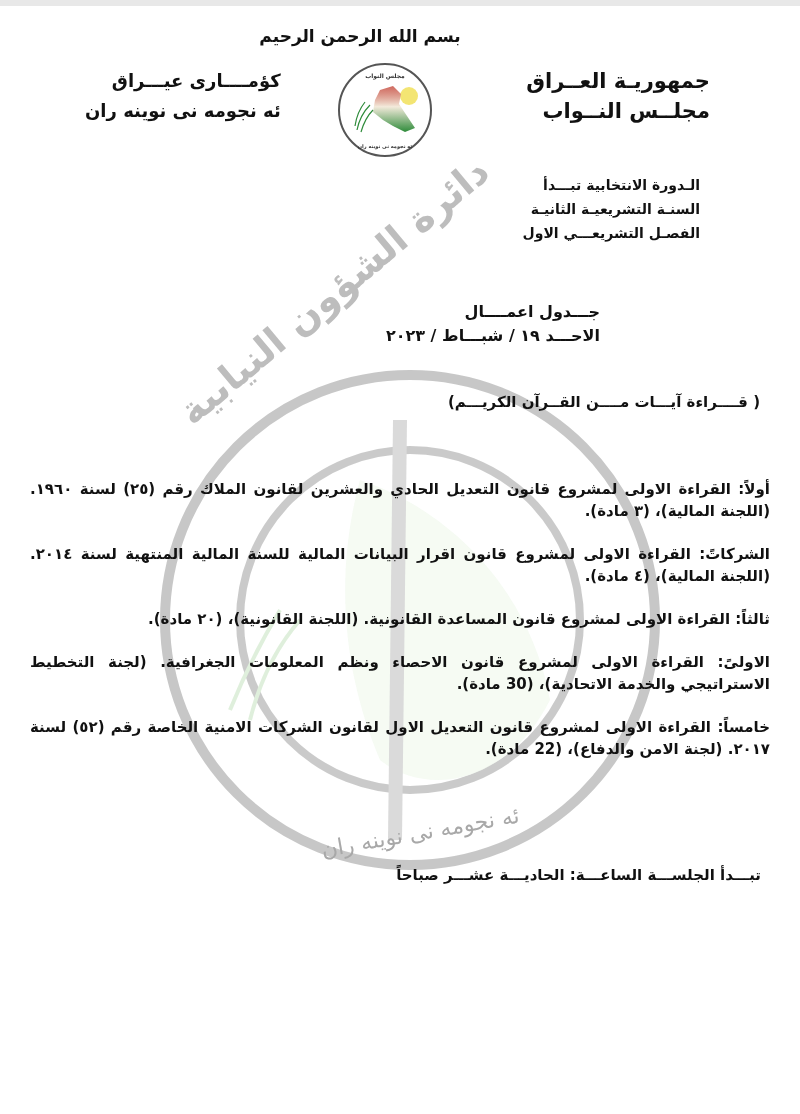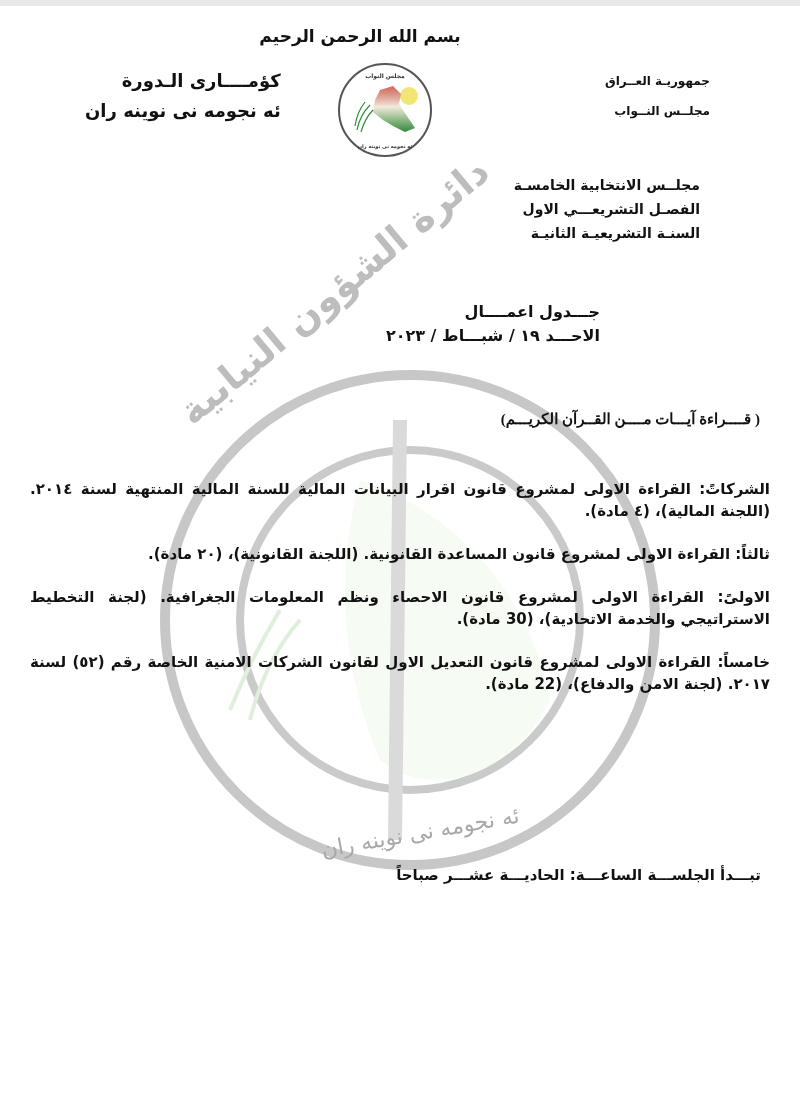--- a/index.html
+++ b/index.html
@@ -26,21 +26,21 @@
       position: absolute;
       top: 26px;
       left: 0; width: 720px;
       text-align: center;
       font-size: 17px;
     }
     .hdr-right {
       position: absolute;
       right: 90px;
       top: 66px;
-      font-size: 12px;
+      font-size: 21px;
       line-height: 30px;
       text-align: right;
     }
     .hdr-left {
       position: absolute;
       left: 85px;
       top: 66px;
       font-size: 18px;
       line-height: 30px;
       text-align: right;
@@ -65,23 +65,22 @@
       top: 300px;
       left: 200px;
       width: 400px;
       text-align: right;
       font-size: 16px;
       line-height: 24px;
     }
     .quran {
       position: absolute;
       right: 40px;
-      top: 410px;
+      top: 393px;
       font-size: 15px;
-      font-family: Liberation Serif, serif;
     }
     .items {
       position: absolute;
       right: 30px;
       top: 478px;
       width: 740px;
       font-size: 15px;
       line-height: 22px;
       text-align: justify;
     }
@@ -141,21 +140,21 @@
 
 <div class="content">
   <div class="basmala">بسم الله الرحمن الرحيم</div>
 
   <div class="hdr-right">
     <div>جمهوريـة العــراق</div>
     <div>مجلــس النــواب</div>
   </div>
 
   <div class="hdr-left">
-    <div>كؤمــــارى الـدورة</div>
+    <div>كؤمــــارى عيـــراق</div>
     <div>ئه نجومه نى نوينه ران</div>
   </div>
 
   <svg class="logo" viewBox="0 0 100 100">
     <circle cx="50" cy="50" r="46" fill="#ffffff" stroke="#555555" stroke-width="2"></circle>
     <circle cx="74" cy="36" r="9" fill="#f1e05a" opacity="0.85"></circle>
     <defs>
       <linearGradient id="mapg" x1="0" y1="0" x2="0" y2="1">
         <stop offset="0" stop-color="#c0392b" stop-opacity="0.75"></stop>
         <stop offset="0.45" stop-color="#f3eadb"></stop>
@@ -164,34 +163,38 @@
     </defs>
     <path d="M45 30 L58 26 L66 34 L64 44 L72 56 L80 68 L70 72 L58 66 L48 60 L38 52 L40 40 Z" fill="url(#mapg)"></path>
     <path d="M22 70 Q 25 55 35 45" stroke="#2e8b3a" stroke-width="1.2" fill="none"></path>
     <path d="M26 72 Q 30 58 38 50" stroke="#2e8b3a" stroke-width="1.2" fill="none"></path>
     <path d="M20 66 Q 22 52 30 42" stroke="#2e8b3a" stroke-width="1.2" fill="none"></path>
     <text x="50" y="18" font-size="6" text-anchor="middle" fill="#333" font-family="DejaVu Sans, sans-serif">مجلس النواب</text>
     <text x="50" y="88" font-size="5" text-anchor="middle" fill="#333" font-family="DejaVu Sans, sans-serif">ئه نجومه نى نوينه ران</text>
   </svg>
 
   <div class="session-info">
-    <div>مجلــس الانتخابية الخامسـة</div>
+    <div>الـدورة الانتخابية تبـــدأ</div>
+    <div>السنـة التشريعيـة الثانيـة</div>
     <div>الفصـل التشريعـــي  الاول</div>
-    <div>السنـة التشريعيـة الثانيـة</div>
   </div>
 
   <div class="agenda-head">
     <div>جـــدول اعمــــال</div>
     <div>الاحـــد ١٩ / شبـــاط / ٢٠٢٣</div>
   </div>
 
   <div class="quran">( قــــراءة آيـــات مــــن القــرآن الكريـــم)</div>
 
   <div class="items">
     <div class="item">
+      <span>أولاً:</span>
+      <span>القراءة الاولى لمشروع  قانون التعديل الحادي والعشرين لقانون الملاك رقم (٢٥) لسنة ١٩٦٠. (اللجنة المالية)، (٣ مادة).</span>
+    </div>
+    <div class="item">
       <span>الشركاتً:</span>
       <span>القراءة الاولى لمشروع قانون اقرار البيانات المالية للسنة المالية المنتهية لسنة ٢٠١٤. (اللجنة المالية)، (٤ مادة).</span>
     </div>
     <div class="item">
       <span>ثالثاً:</span>
       <span>القراءة الاولى لمشروع قانون المساعدة القانونية. (اللجنة القانونية)، (٢٠ مادة).</span>
     </div>
     <div class="item">
       <span>الاولىً:</span>
       <span>القراءة الاولى لمشروع  قانون الاحصاء ونظم المعلومات الجغرافية. (لجنة التخطيط الاستراتيجي والخدمة الاتحادية)، (30 مادة).</span>

